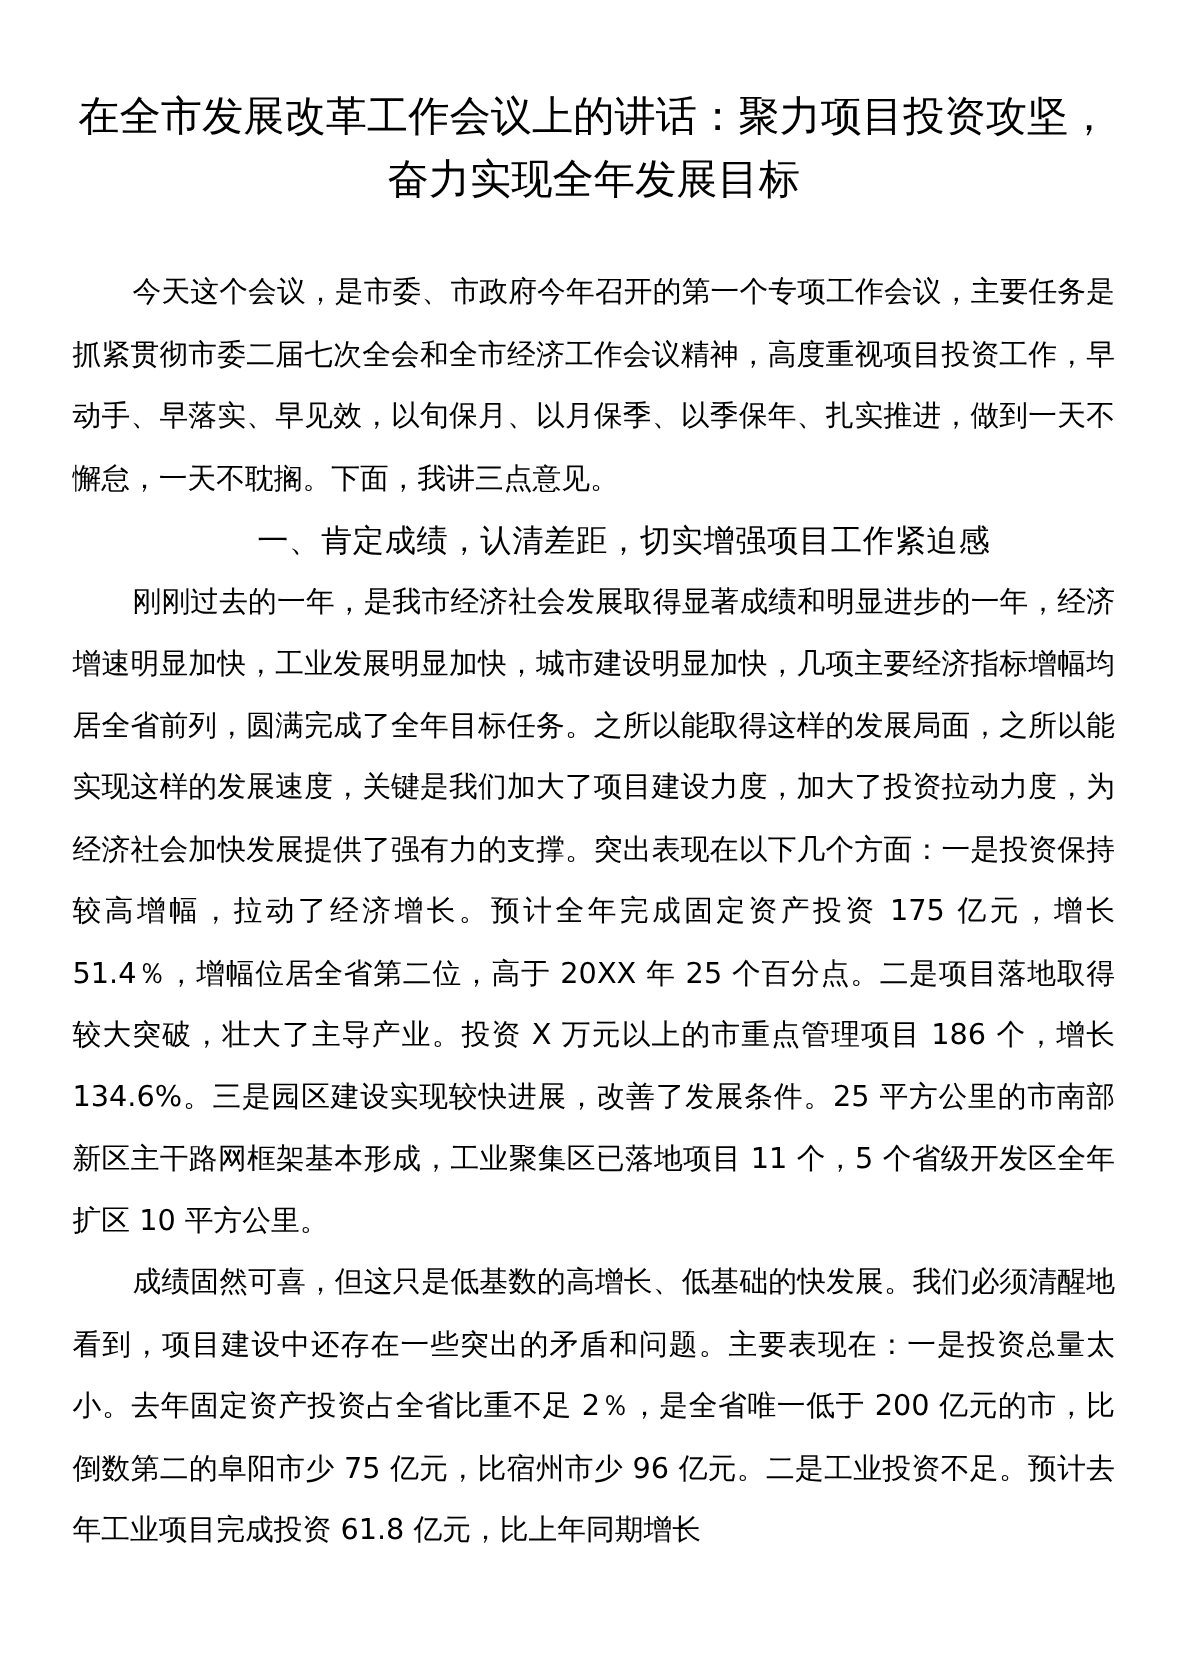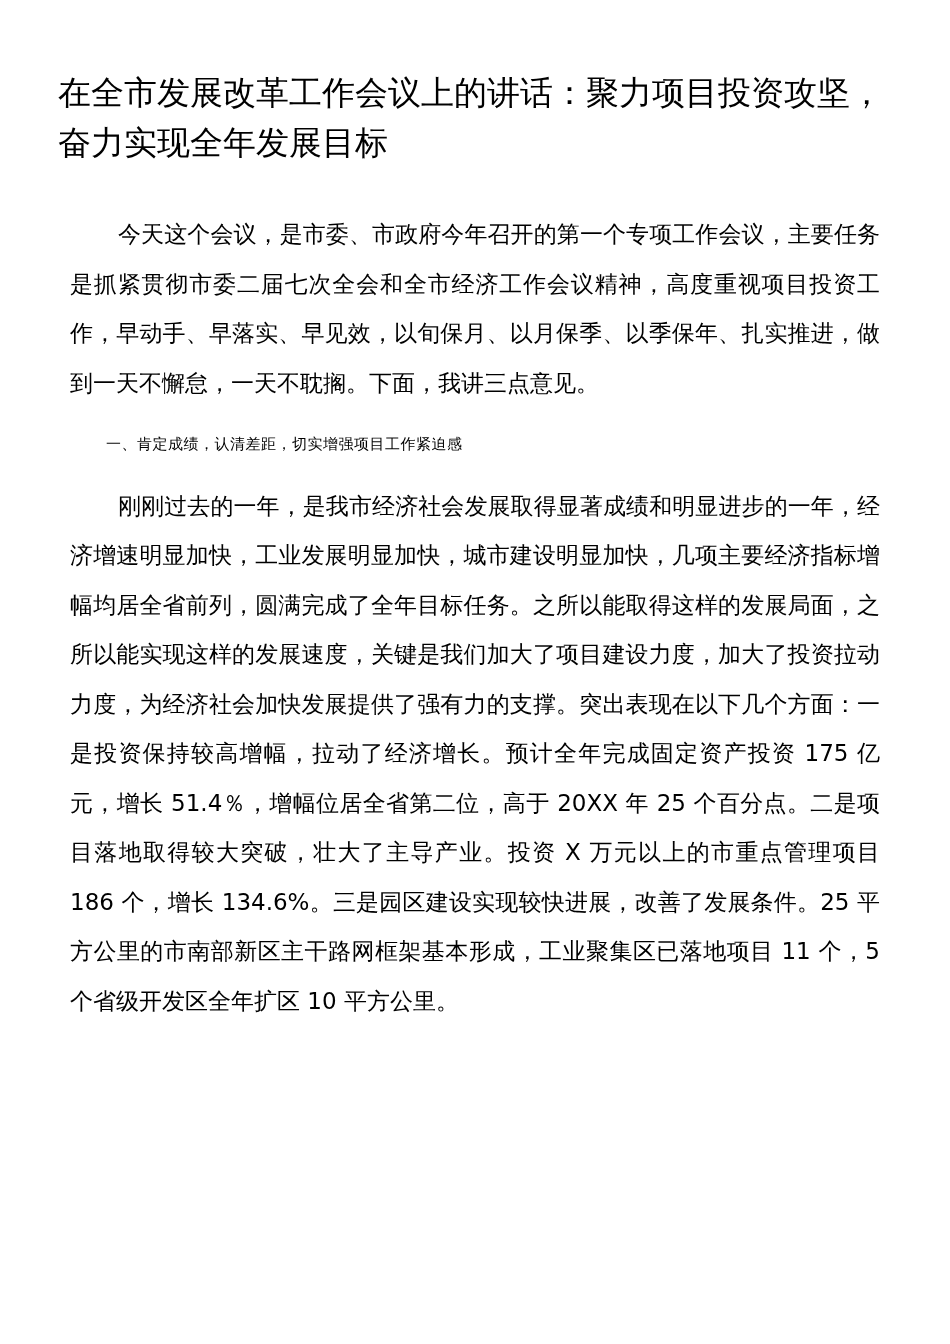--- a/index.html
+++ b/index.html
@@ -15,40 +15,42 @@
       font-family: "DejaVu Sans", "Liberation Sans", sans-serif;
       color: #000000;
     }
     .page {
       position: absolute;
       left: 58px;
       top: 68px;
       width: 834px;
     }
     .title {
+      text-align: center;
       font-size: 33px;
       line-height: 50px;
       margin: 0 0 42px 0;
       letter-spacing: 0px;
       font-weight: normal;
     }
     .para {
       font-size: 23px;
       line-height: 49.5px;
       text-indent: 48px;
-      margin: 12px;
+      margin: 0;
       text-align: justify;
       text-align-last: left;
     }
     .heading {
-      font-size: 15px;
+      font-size: 25px;
       line-height: 49.5px;
       text-indent: 48px;
       margin: 0;
       letter-spacing: 0.5px;
+      text-align: center;
     }
     b { font-weight: normal; }
   </style>
 </head>
 <body>
 
 <div class="page">
   <h1 class="title">在全市发展改革工作会议上的讲话：聚力项目投资攻坚，奋力实现全年发展目标</h1>
 
   <p class="para">
@@ -56,13 +58,16 @@
   </p>
 
   <p class="heading">
     <span>一、肯定成绩，认清差距，切实增强项目工作紧迫感</span>
   </p>
 
   <p class="para">
     <span>刚刚过去的一年，是我市经济社会发展取得显著成绩和明显进步的一年，经济增速明显加快，工业发展明显加快，城市建设明显加快，几项主要经济指标增幅均居全省前列，圆满完成了全年目标任务。之所以能取得这样的发展局面，之所以能实现这样的发展速度，关键是我们加大了项目建设力度，加大了投资拉动力度，为经济社会加快发展提供了强有力的支撑。突出表现在以下几个方面：</span><b>一是</b><span>投资保持较高增幅，拉动了经济增长。预计全年完成固定资产投资 175 亿元，增长 51.4％，增幅位居全省第二位，高于 20XX 年 25 个百分点。</span><b>二是</b><span>项目落地取得较大突破，壮大了主导产业。投资 X 万元以上的市重点管理项目 186 个，增长 134.6%。</span><b>三是</b><span>园区建设实现较快进展，改善了发展条件。25 平方公里的市南部新区主干路网框架基本形成，工业聚集区已落地项目 11 个，5 个省级开发区全年扩区 10 平方公里。</span>
   </p>
 
+  <p class="para">
+    <span>成绩固然可喜，但这只是低基数的高增长、低基础的快发展。我们必须清醒地看到，项目建设中还存在一些突出的矛盾和问题。主要表现在：</span><b>一是</b><span>投资总量太小。去年固定资产投资占全省比重不足 2％，是全省唯一低于 200 亿元的市，比倒数第二的阜阳市少 75 亿元，比宿州市少 96 亿元。</span><b>二是</b><span>工业投资不足。预计去年工业项目完成投资 61.8 亿元，比上年同期增长</span>
+  </p>
 </div>
 
 </body></html>

